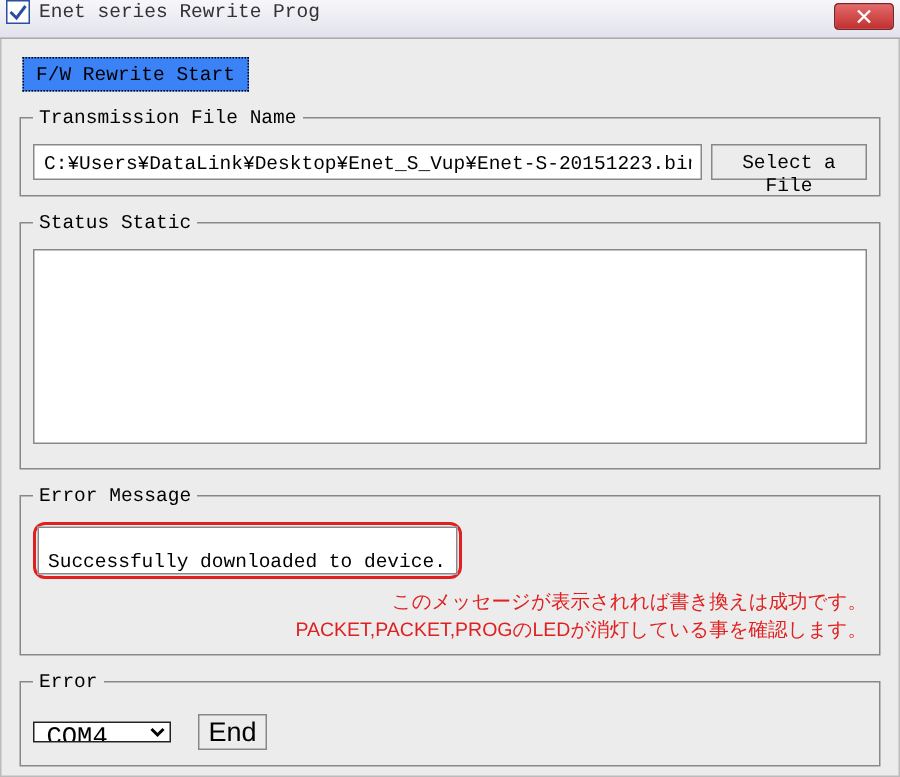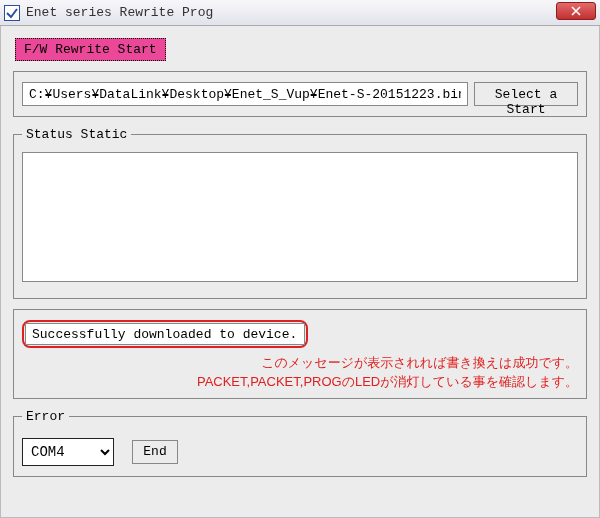--- a/index.html
+++ b/index.html
@@ -10,21 +10,21 @@
     background: #d8d8e0;
     width: 600px;
     height: 518px;
     overflow: hidden;
   }
   .titlebar {
     height: 26px;
     background: linear-gradient(#f7f7fa, #e2e2eb);
     border-bottom: 1px solid #aaa;
     display: flex;
-    align-items: center;
+    align-items: flex-start;
     padding: 0 4px;
     position: relative;
   }
   .app-icon {
     width: 16px; height: 16px;
     background: #fff;
     border: 1px solid #2b4ea0;
     display: flex;
     align-items: center;
     justify-content: center;
@@ -52,21 +52,21 @@
     height: calc(518px - 26px);
     padding: 10px 12px 8px 12px;
     border: 1px solid #bbb;
     border-top: none;
   }
   .rewrite-btn-wrap {
     padding: 2px 0 10px 2px;
   }
   .dotted-btn {
     border: 1px dotted #000;
-    background: #ec4899;
+    background: #3b82f6;
     padding: 3px 8px;
     font-family: inherit;
     font-size: 13px;
     cursor: pointer;
   }
   fieldset {
     border: 1px solid #888;
     margin: 0 0 10px 0;
     padding: 10px 8px 10px 8px;
     background: #ececec;
@@ -94,21 +94,21 @@
     cursor: pointer;
     width: 104px;
     height: 24px;
   }
   .status-box, .error-box {
     border: 1px solid #888;
     background: #fff;
     width: 100%;
     font-family: inherit;
     font-size: 13px;
-    padding: 3px 6px;
+    padding: 15px 6px;
   }
   .status-box { height: 130px; resize: none; }
   .fs-status { padding-bottom: 12px; }
   .error-box {
     height: 22px;
     display: inline-block;
     width: auto;
     min-width: 280px;
   }
   .error-highlight {
@@ -127,35 +127,35 @@
     text-align: right;
   }
   .fs-error { padding-bottom: 6px; }
   .static-row {
     display: flex;
     align-items: center;
     gap: 18px;
   }
   .com-select {
     width: 92px;
-    height: 28px;
+    height: 14px;
     border: 1px solid #222;
     background: #fff;
     font-family: inherit;
-    font-size: 14px;
+    font-size: 17px;
     padding-left: 4px;
   }
   .static-params { flex: 1; }
   .end-btn {
     border: 1px solid #888;
     background: #ececec;
     width: 46px;
     height: 24px;
-    font-family: Liberation Mono, monospace;
-    font-size: 13px;
+    font-family: Liberation Sans, sans-serif;
+    font-size: 18px;
     cursor: pointer;
   }
   .fs-static { margin-bottom: 0; padding: 14px 8px 10px 8px; }
 </style>
 </head>
 <body>
 
 <div class="titlebar">
   <span class="app-icon">
     <svg viewBox="0 0 12 12">
@@ -170,32 +170,34 @@
   </div>
 </div>
 
 <div class="client">
 
   <div class="rewrite-btn-wrap">
     <button class="dotted-btn">F/W Rewrite Start</button>
   </div>
 
   <fieldset>
+    <legend>Transmission File Name</legend>
     <div class="file-row">
       <input type="text" class="file-input" value="C:¥Users¥DataLink¥Desktop¥Enet_S_Vup¥Enet-S-20151223.bin" style="">
-      <button class="select-file-btn">Select a Start</button>
+      <button class="select-file-btn">Select a File</button>
     </div>
   </fieldset>
 
   <fieldset class="fs-status">
     <legend>Status Static</legend>
     <textarea class="status-box" readonly="" style=""></textarea>
   </fieldset>
 
   <fieldset class="fs-error">
+    <legend>Error Message</legend>
     <span class="error-highlight">
       <span class="error-box">Successfully downloaded to device.</span>
     </span>
     <div class="annotation">
       <div>このメッセージが表示されれば書き換えは成功です。</div>
       <div>PACKET,PACKET,PROGのLEDが消灯している事を確認します。</div>
     </div>
   </fieldset>
 
   <fieldset class="fs-static">

